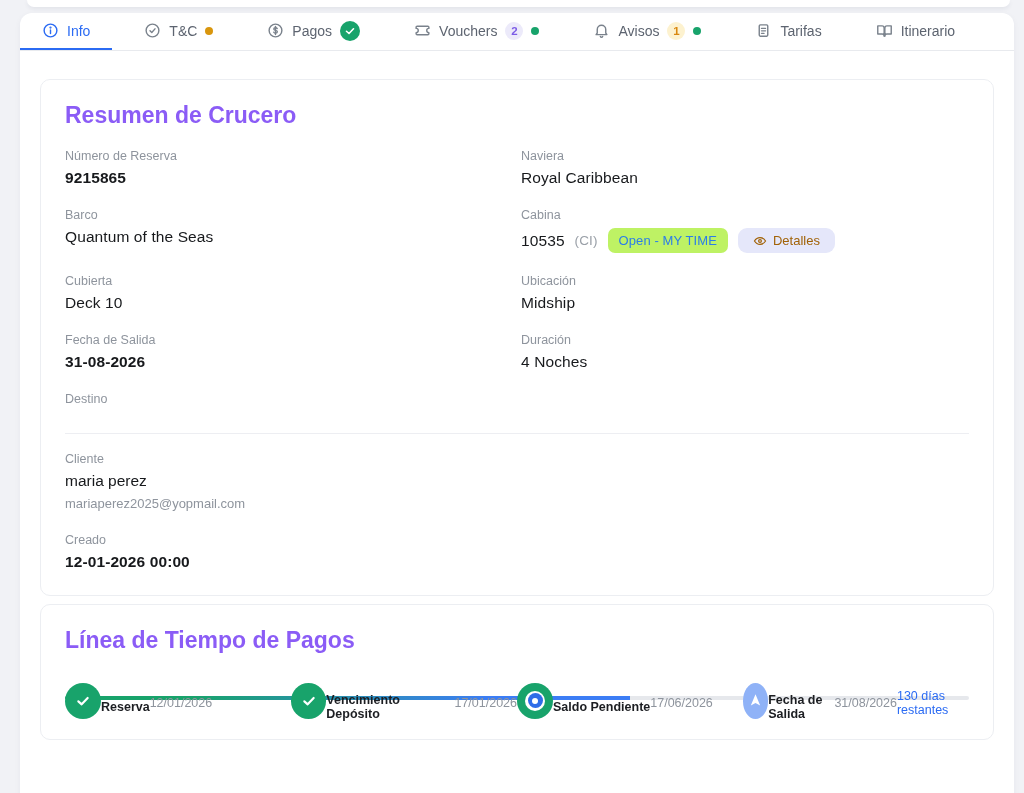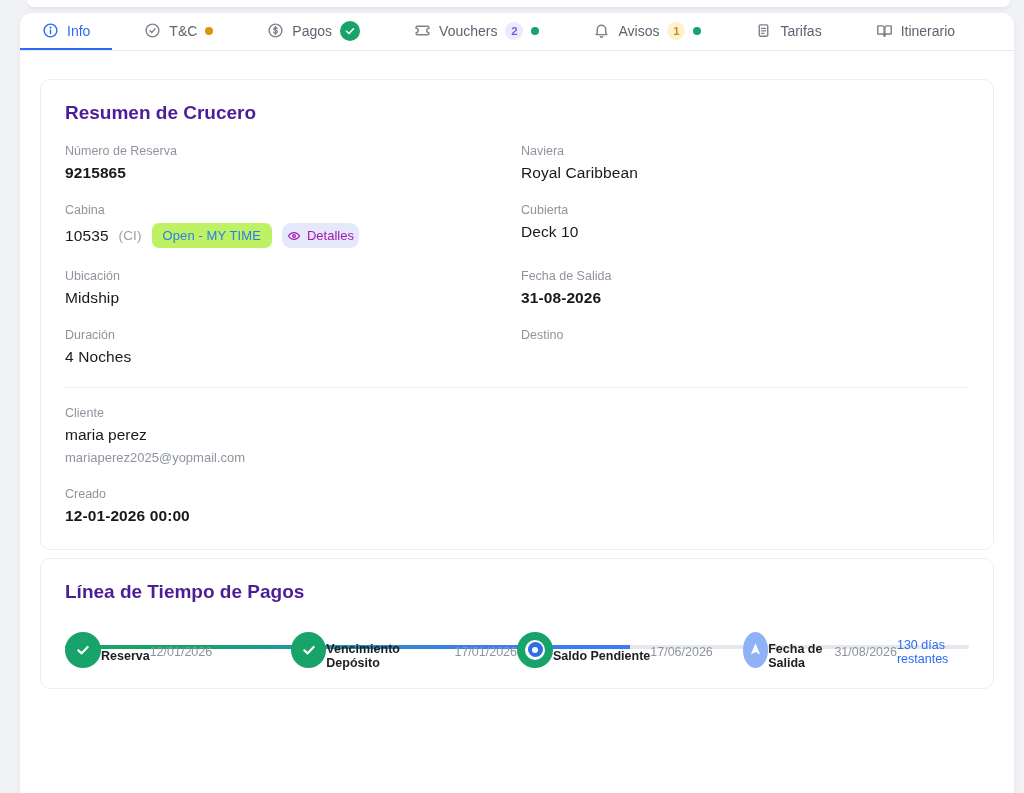--- a/index.html
+++ b/index.html
@@ -50,35 +50,35 @@
   }
   .count-badge.purple { background:#eceafa; color:#7c5ce6; }
   .count-badge.yellow { background:#fdf2cf; color:#d9880f; }
   
   .content { padding:28px 20px 20px; }
   .card {
     background:#fff; border:1px solid #eceef2; border-radius:10px;
     padding:22px 24px;
   }
   .card + .card { margin-top:8px; }
-  .card-title { font-size:19px; font-weight:700; color:#4c1d95; margin-bottom:20px; }
+  .card-title { font-size:23px; font-weight:700; color:#8b5cf6; margin-bottom:20px; }
   .grid { display:grid; grid-template-columns:1fr 1fr; column-gap:8px; }
   .field { margin-bottom:21px; }
   .f-label { font-size:12.5px; color:#8e949d; margin-bottom:6px; }
   .f-value { font-size:15.5px; color:#17191c; font-weight:500; letter-spacing:.1px; }
   .f-value.num { font-weight:600; }
   .cabina-row { display:flex; align-items:center; gap:10px; }
   .suffix { color:#9aa0a8; font-size:13.5px; font-weight:400; }
   .badge-open {
     background:#bef264; color:#2b7de9; font-size:13px; font-weight:500;
     padding:5px 11px; border-radius:7px; white-space:nowrap;
   }
   .badge-detalles {
-    background:#e5e7fa; color:#a21caf; font-size:13px; font-weight:500;
-    padding:5px 5px; border-radius:9px; display:flex; align-items:flex-end; gap:6px;
+    background:#e5e7fa; color:#a16207; font-size:13px; font-weight:500;
+    padding:5px 15px; border-radius:9px; display:flex; align-items:flex-end; gap:6px;
     border:none; cursor:pointer; font-family:inherit;
   }
   .divider { border:none; border-top:1px solid #edeef2; margin:0 0 18px; }
   .client-name { font-size:15.5px; font-weight:500; margin-bottom:6px; }
   .client-email { font-size:13px; color:#8e949d; }
   .client-block { margin-bottom:22px; }
   
   .timeline { position:relative; margin-top:26px; }
   .tl-line {
     position:absolute; left:0; right:0; top:16px; height:4px; border-radius:2px;
@@ -208,20 +208,24 @@
       <div class="grid">
         <div class="field">
           <div class="f-label">Número de Reserva</div>
           <div class="f-value num">9215865</div>
         </div>
         <div class="field">
           <div class="f-label">Naviera</div>
           <div class="f-value">Royal Caribbean</div>
         </div>
 
+        <div class="field">
+          <div class="f-label">Barco</div>
+          <div class="f-value">Quantum of the Seas</div>
+        </div>
         <div class="field">
           <div class="f-label">Cabina</div>
           <div class="f-value cabina-row">
             <span class="num">10535</span>
             <span class="suffix">(CI)</span>
             <span class="badge-open">Open - MY TIME</span>
             <button class="badge-detalles">
               <span style="display:flex;">
                 <svg width="14" height="14" viewBox="0 0 24 24" fill="none" stroke="currentColor" stroke-width="2">
                     <path d="M2.5 12S6 6.2 12 6.2 21.5 12 21.5 12 18 17.8 12 17.8 2.5 12 2.5 12z"></path>

